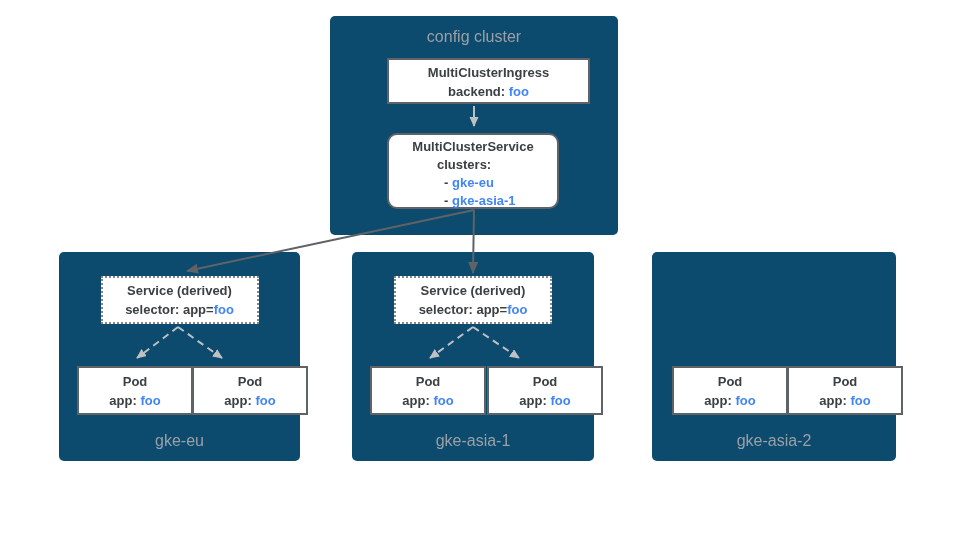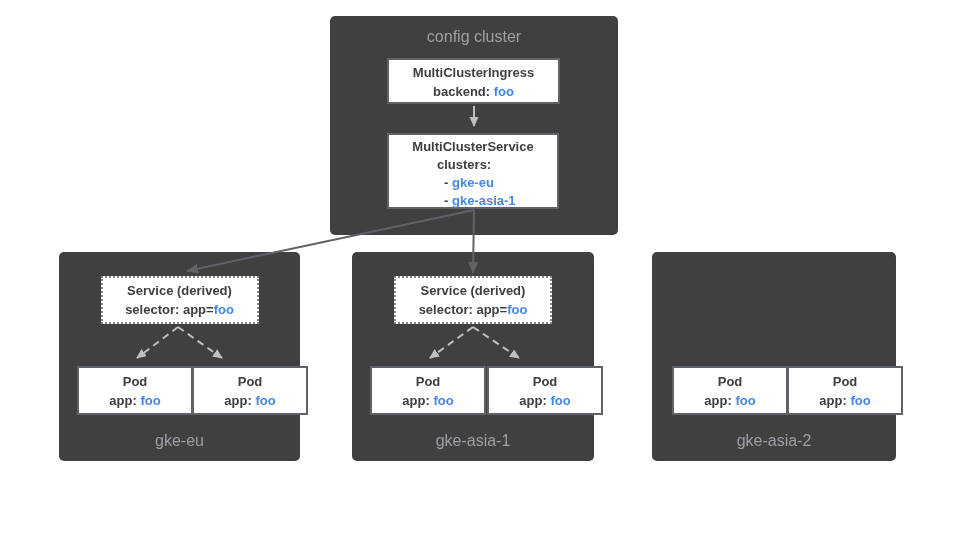--- a/index.html
+++ b/index.html
@@ -10,21 +10,21 @@
   .canvas {
     position: relative;
     width: 960px;
     height: 540px;
     background: #ffffff;
     font-family: "Liberation Sans", sans-serif;
     overflow: hidden;
   }
   .region {
     position: absolute;
-    background: #404040;
+    background: #0c4a6e;
     border-radius: 5px;
   }
   .region-title {
     position: absolute;
     left: 0;
     right: 0;
     top: 12px;
     text-align: center;
     color: #9aa0a6;
     font-size: 16px;
@@ -50,28 +50,29 @@
     font-weight: bold;
     line-height: 19px;
   }
   .node.dotted {
     border: 2px dotted #82888e;
   }
   .node .center-line { text-align: center; }
   .blue { color: #4285f4; }
   .mci-node {
     left: 57px; top: 42px;
-    width: 173px; height: 46px;
+    width: 203px; height: 46px;
     padding-top: 3px;
   }
   .mcs-node {
     left: 57px; top: 117px;
     width: 172px; height: 76px;
     padding-top: 3px;
     line-height: 18px;
+    border-radius: 10px;
   }
   .mcs-line { padding-left: 9px; margin-left: 39px; }
   .mcs-list-item { padding-left: 16px; }
   .service-node {
     left: 50%; top: 24px;
     transform: translateX(-50%);
     width: 158px; height: 48px;
     padding-top: 3px;
     text-align: center;
   }

